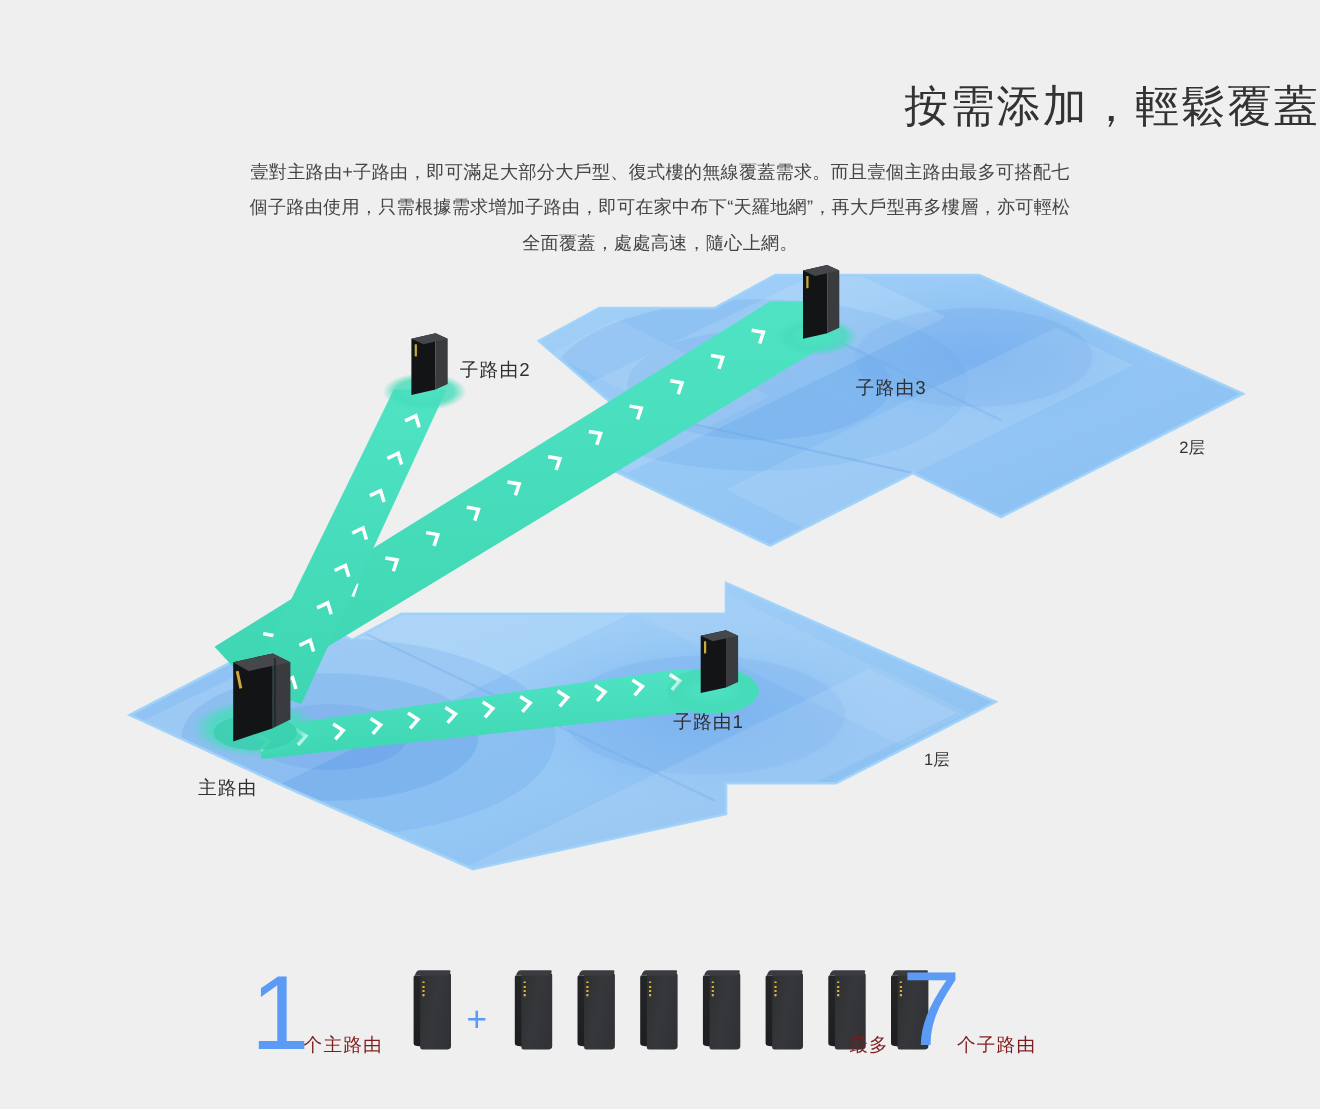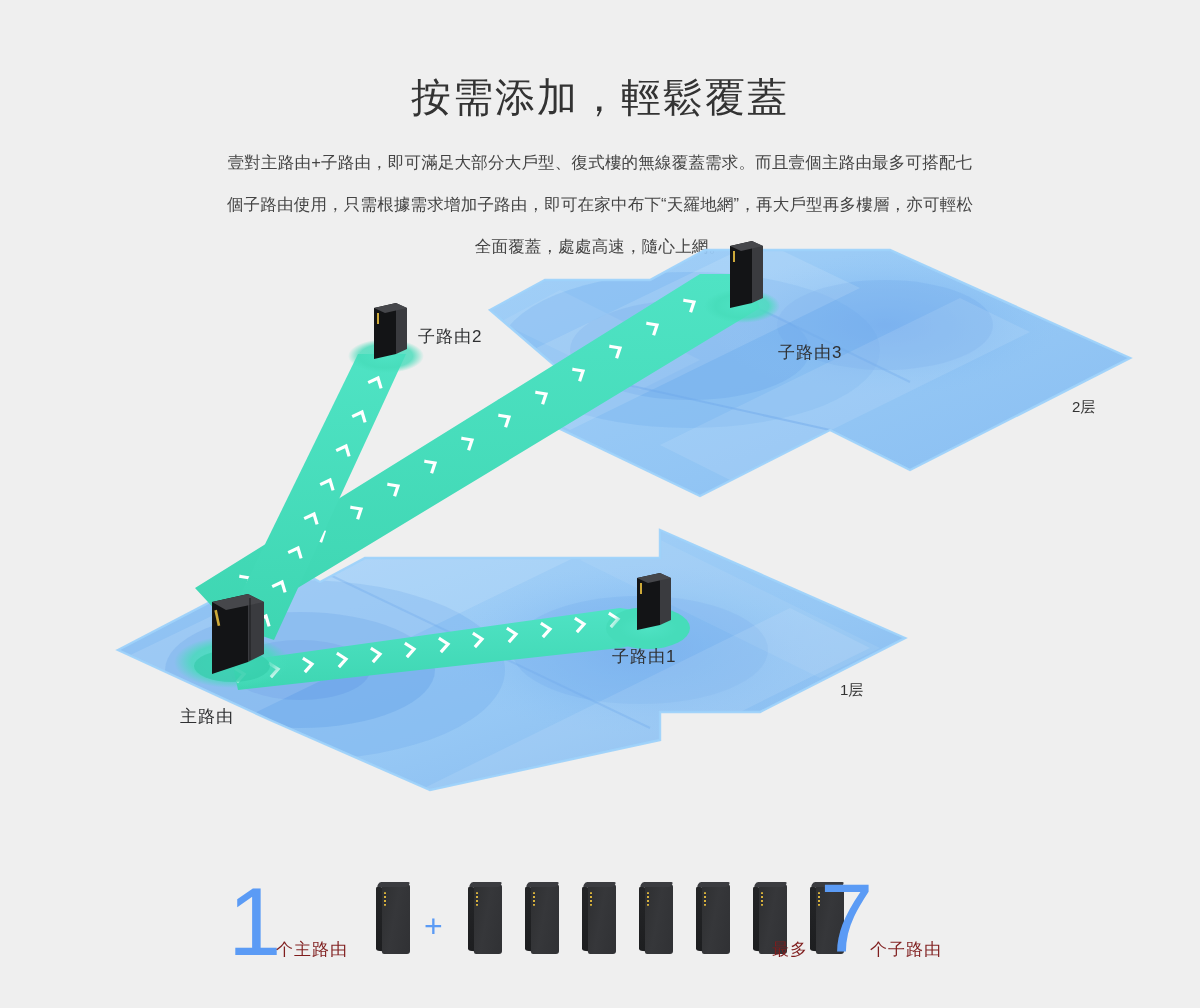--- a/index.html
+++ b/index.html
@@ -10,33 +10,33 @@
     font-family:"Liberation Sans","DejaVu Sans",sans-serif;
     color:#333;
     overflow:hidden;
     position:relative;
   }
   .page{position:relative;width:1200px;height:1008px;}
 
   
   .headline{
     position:absolute;left:0;top:44px;width:1200px;
-    text-align:center;
+    text-align:right;
     font-size:40px;
     font-weight:400;
     letter-spacing:2px;
     color:#333333;
     line-height:1.3;
   }
   .intro{
     position:absolute;left:50%;transform:translateX(-50%);
     top:124px;width:760px;
     text-align:center;
     font-size:16.5px;
-    line-height:42px;
+    line-height:32px;
     color:#444;
     letter-spacing:.2px;
   }
 
   
   .diagram{
     position:absolute;left:0;top:230px;width:1200px;height:600px;
   }
   .diagram svg{display:block;width:1200px;height:600px;overflow:visible;}
 

